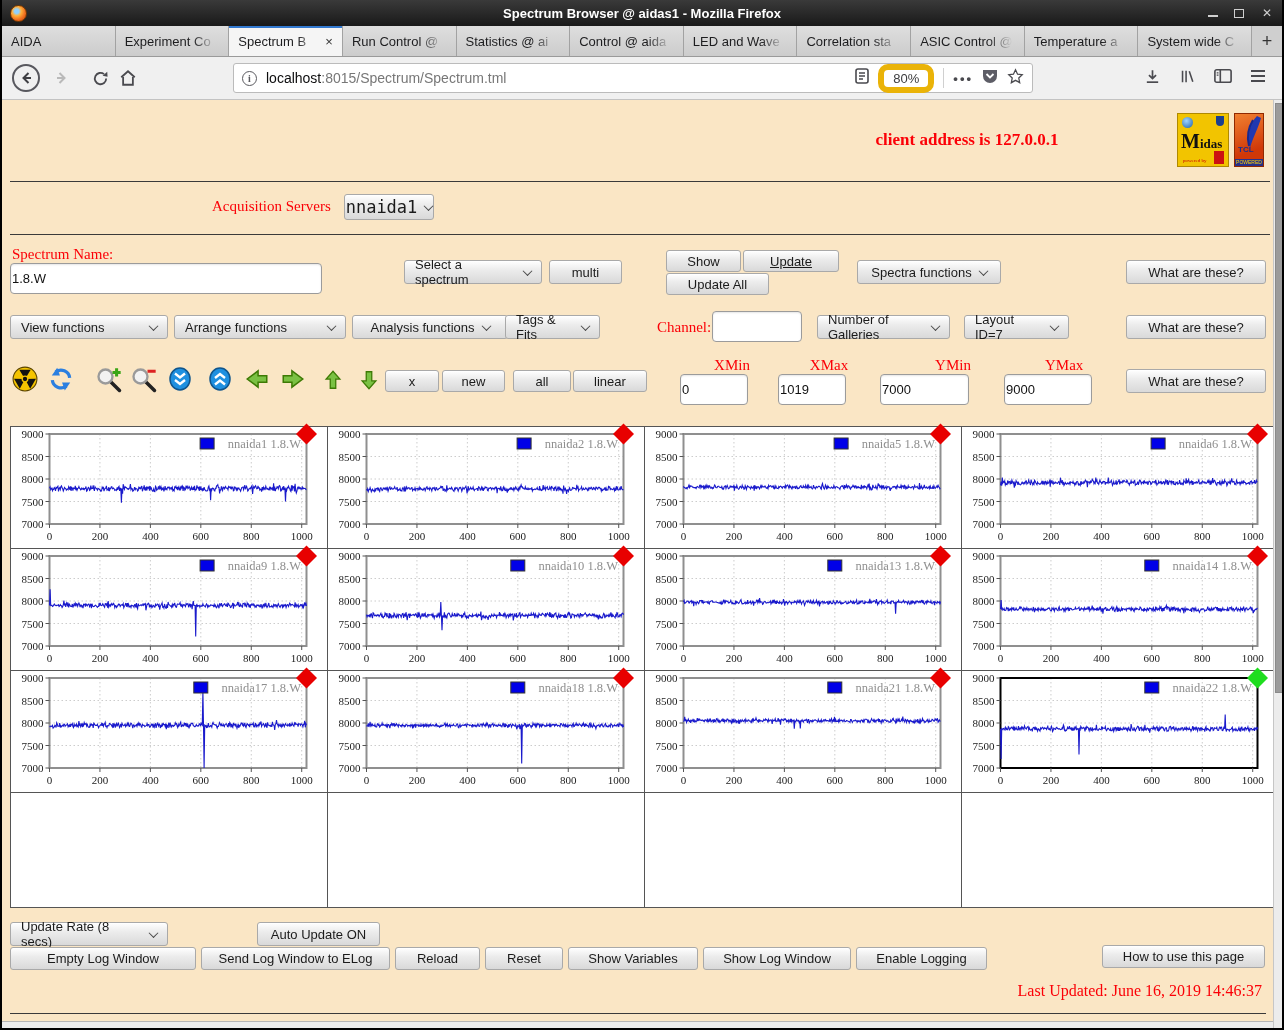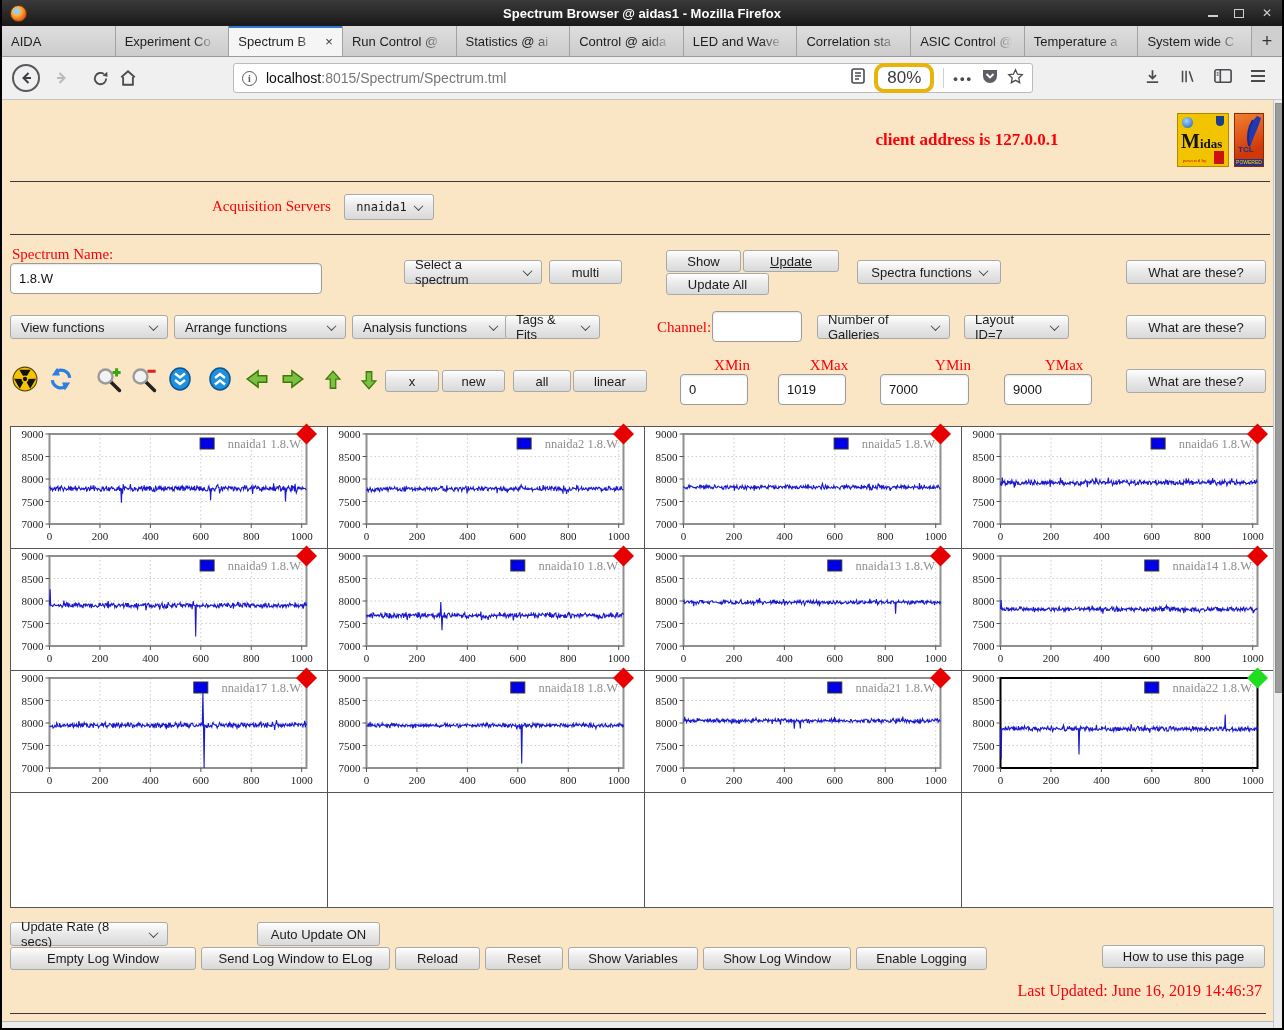--- a/index.html
+++ b/index.html
@@ -39,41 +39,41 @@
     border-bottom:1px solid #c3c3c3; display:flex; align-items:center; }
   .nav-ic { color:#3f3f43; margin-left:14px; display:flex; align-items:center; justify-content:center; }
   .back-circle { width:28px; height:28px; border:2px solid #58585e; border-radius:50%; margin-left:10px;
      display:flex; align-items:center; justify-content:center; }
   .urlbar { height:30px; width:800px; margin-left:96px; background:#fff; border:1px solid #bbb; border-radius:3px;
     display:flex; align-items:center; padding:0 8px; gap:9px; }
   .url-text { font-size:14px; color:#0c0c0d; flex:1; }
   .url-text .gray { color:#777; }
   .info-circle { width:15px; height:15px; border:1.4px solid #5a5a5f; border-radius:50%; font:bold 10px "Liberation Serif",serif;
      color:#5a5a5f; display:flex; align-items:center; justify-content:center; }
-  .zoom-pill { border:4px solid #eab308; border-radius:10px; font-size:17px; padding:1px 9px; color:#3c3c3e; }
+  .zoom-pill { border:6px solid #eab308; border-radius:10px; font-size:13px; padding:1px 9px; color:#3c3c3e; }
   .url-sep { width:1px; height:20px; background:#d0d0d0; }
   .dots { letter-spacing:2px; color:#4a4a4f; font-size:13px; font-weight:bold; }
   .nav-right { margin-left:auto; display:flex; gap:18px; align-items:center; padding-right:16px; }
 
   
   .page { position:absolute; left:0; top:100px; width:1284px; height:930px; background:#fae6c5; }
   .scrollbar { position:absolute; right:0; top:0; width:13px; height:930px; background:#ececec; border-left:1px solid #c6c6c6; }
   .scroll-thumb { position:absolute; left:1px; top:3px; width:11px; height:590px; background:#9b9b9b; border:1px solid #8a8a8a; }
 
   .rlabel { position:absolute; color:#fb0007; font-family:"Liberation Serif",serif; font-size:15px; }
   .rbold  { position:absolute; color:#fb0007; font-family:"Liberation Serif",serif; font-weight:bold; font-size:17px; }
   .hrline { position:absolute; left:8px; width:1260px; border-top:1px solid #3a3a3a; }
 
   .btn { position:absolute; display:flex; align-items:center; justify-content:center; gap:8px;
     background:linear-gradient(#ffffff,#ececec 40%,#d9d9d9); border:1px solid #a9a9a9; border-radius:3px;
     font-size:13px; color:#1b1b1b; height:24px; padding:0 10px; box-shadow:inset 0 1px 0 rgba(255,255,255,.7); }
   .chev { width:7px; height:7px; border-right:1.8px solid #4a4a4a; border-bottom:1.8px solid #4a4a4a;
     transform:rotate(45deg) translate(-1px,-1px); flex:none; }
   .tinput { position:absolute; background:#fff; border:1px solid #9b9b9b; border-radius:4px;
-    font-size:13px; padding:0 8px; color:#111; height:31px; box-shadow:inset 0 1px 2px rgba(0,0,0,.1); }
+    font-size:13px; padding:0 1px; color:#111; height:31px; box-shadow:inset 0 1px 2px rgba(0,0,0,.1); }
 
   
   .midas-logo { position:absolute; left:1175px; top:13px; width:52px; height:54px; background:#f2c400;
      border:1px solid #b08900; font-family:"Liberation Serif",serif; overflow:hidden; }
   .midas-logo .dome { position:absolute; left:4px; top:3px; width:11px; height:11px; border-radius:50%;
      background:radial-gradient(circle at 40% 35%, #9fd4ff, #1d5fa8); }
   .midas-logo .shield { position:absolute; right:4px; top:2px; width:8px; height:10px; background:#1a3f8f; border-radius:0 0 4px 4px; }
   .midas-logo .mtext { position:absolute; left:3px; top:16px; font-weight:bold; color:#111; font-size:13px; }
   .midas-logo .mtext::first-letter { font-size:20px; }
   .midas-logo .pby { position:absolute; left:5px; bottom:3px; font-size:5px; color:#c00; }
@@ -90,21 +90,21 @@
     border:1px solid #555; display:grid; grid-template-columns:repeat(4,1fr); grid-template-rows:122px 122px 122px 114px; }
   .cell { border-right:1px solid #555; border-bottom:1px solid #555; position:relative; background:#fff; }
   .cell:nth-child(4n) { border-right:none; }
   .cell:nth-child(n+13) { border-bottom:none; }
   .tick { font:11px "Liberation Serif",serif; fill:#1c1c1c; }
   .leg  { font:12.5px "Liberation Serif",serif; fill:#8f8f8f; }
 
   .footer-row { position:absolute; left:8px; top:847px; display:flex; gap:5px; }
   .footer-row .btn { position:relative; height:23px; }
   .statusbar { position:absolute; left:0; bottom:0; width:100%; height:9px; background:#ececec; border-top:1px solid #b5b5b5; }
-  .mono { font-family:"DejaVu Sans Mono",monospace; font-size:12px; }
+  .mono { font-family:"DejaVu Sans Mono",monospace; font-size:17px; }
 </style>
 </head>
 <body>
 
 <div id="win">
 
   <div class="titlebar">
     <div class="ff-icon"></div>
     <div class="title-text">Spectrum Browser @ aidas1 - Mozilla Firefox</div>
     <div class="win-ctrls">
@@ -276,21 +276,21 @@
     <div class="btn" style="left:1124px; top:160px; width:140px;">What are these?</div>
 
     <div class="btn" style="left:8px; top:215px; width:158px; justify-content:space-between;">
         <span>View functions</span>
         <span class="chev"></span>
       </div>
     <div class="btn" style="left:172px; top:215px; width:172px; justify-content:space-between;">
         <span>Arrange functions</span>
         <span class="chev"></span>
       </div>
-    <div class="btn" style="left:350px; top:215px; width:156px; justify-content:space-between;">
+    <div class="btn" style="left:350px; top:215px; width:156px; ">
         <span>Analysis functions</span>
         <span class="chev"></span>
       </div>
     <div class="btn" style="left:503px; top:215px; width:95px;">
         <span>Tags &amp; Fits</span>
         <span class="chev"></span>
       </div>
     <div class="rlabel" style="left:655px; top:219px;">Channel:</div>
     <input class="tinput" style="left: 710px; top: 211px; width: 90px;" value="">
     <div class="btn" style="left:815px; top:215px; width:133px;">

